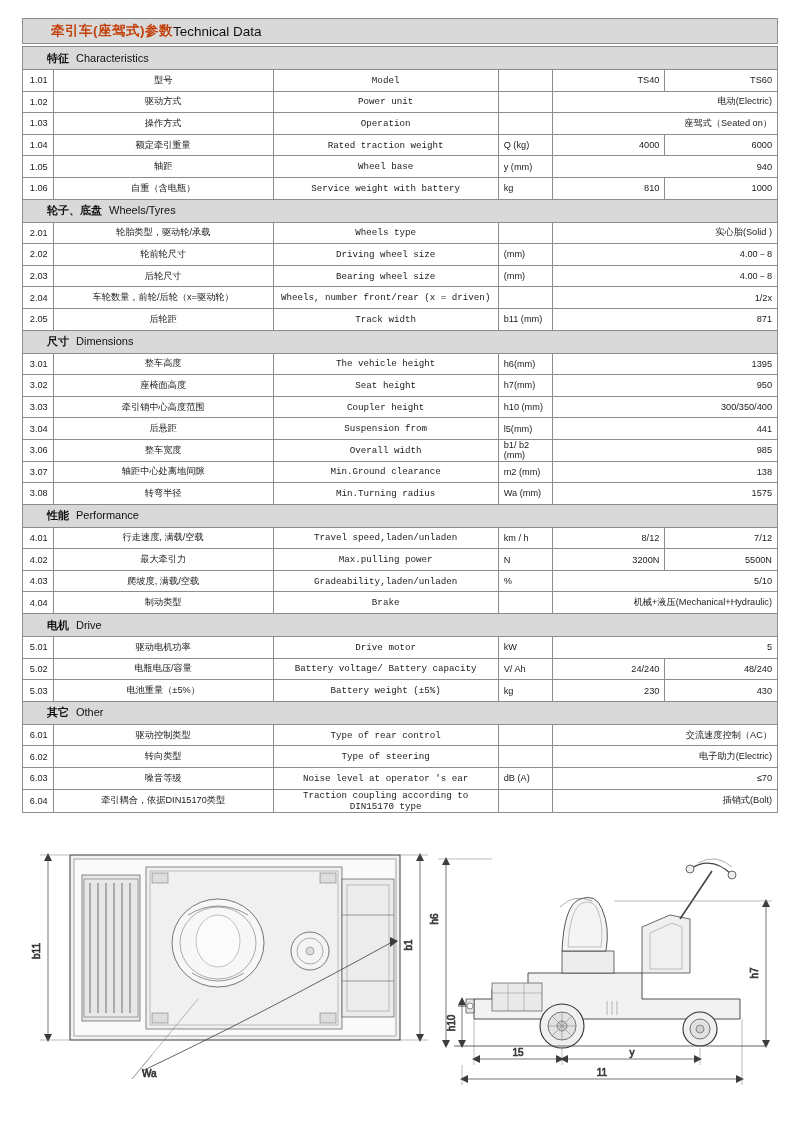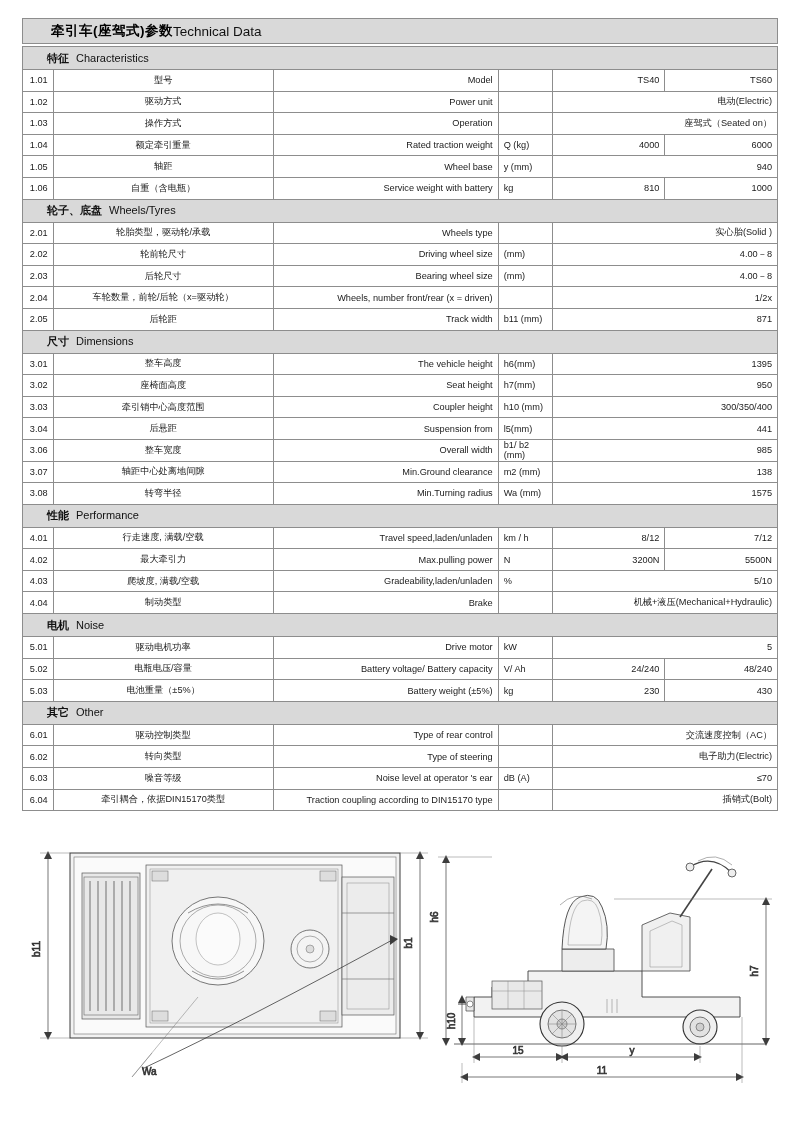--- a/index.html
+++ b/index.html
@@ -28,21 +28,21 @@
     height: 26px;
     display: flex;
     align-items: center;
     padding-left: 28px;
     margin-bottom: 2px;
   }
   .title-cn {
     font-size: 13.5px;
     font-weight: bold;
     letter-spacing: 0.5px;
-    color: #000000;
+    color: #c2410c;
   }
   .title-en {
     font-size: 13.5px;
     color: #111;
   }
 
   
   table.spec {
     width: 100%;
     border-collapse: collapse;
@@ -72,21 +72,21 @@
     padding-left: 24px;
     color: #111;
   }
   tr.section td .sec-en {
     font-weight: normal;
     font-size: 11px;
     margin-left: 7px;
   }
   td.no    { text-align: right; padding-left: 5px; font-size: 9px; }
   td.cn    { text-align: center; padding-left: 8px; }
-  td.en    { text-align: right; padding-left: 8px; }
+  td.en    { text-align: center; padding-left: 8px; font-family: Liberation Mono, monospace; }
   td.unit  { }
   td.val   { text-align: right; }
 
   
   .drawings {
     position: relative;
     margin-top: 10px;
     height: 275px;
     width: 100%;
   }
@@ -296,21 +296,21 @@
       <tr>
         <td class="no">4.04</td>
         <td class="cn">制动类型</td>
         <td class="en">Brake</td>
         <td class="unit"></td>
         <td class="val" colspan="2">机械+液压(Mechanical+Hydraulic)</td>
       </tr>
 
       <tr class="section">
         <td colspan="6">
-          <span>电机</span><span class="sec-en">Noise</span>
+          <span>电机</span><span class="sec-en">Drive</span>
         </td>
       </tr>
       <tr>
         <td class="no">5.01</td>
         <td class="cn">驱动电机功率</td>
         <td class="en">Drive motor</td>
         <td class="unit">kW</td>
         <td class="val" colspan="2">5</td>
       </tr>
       <tr>

